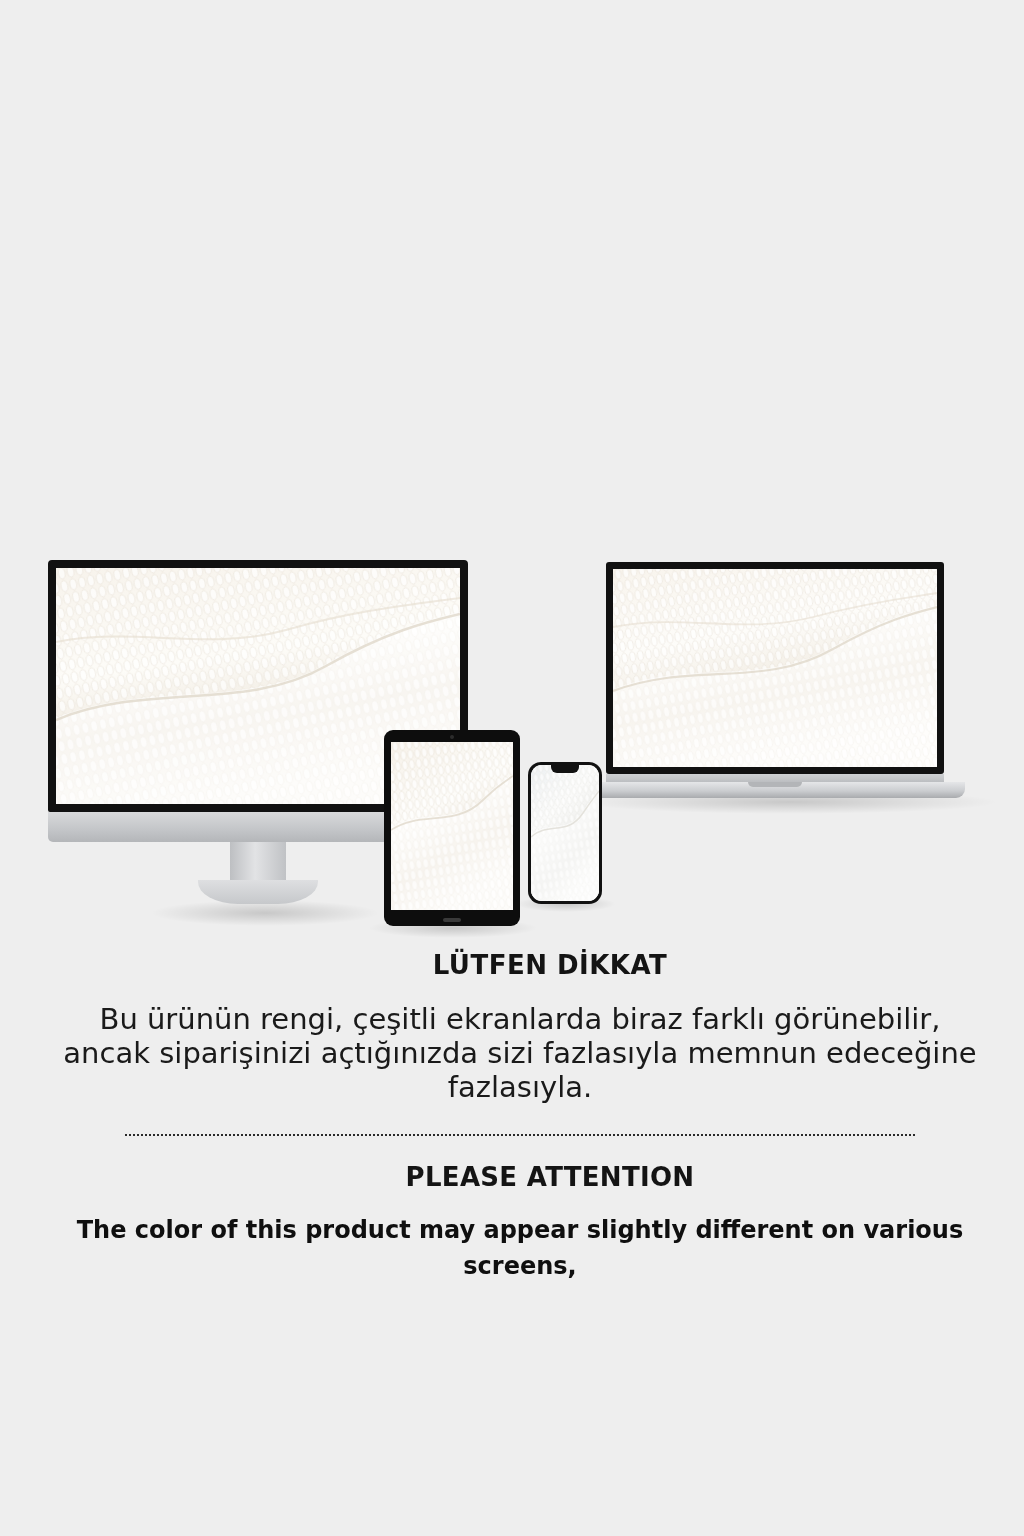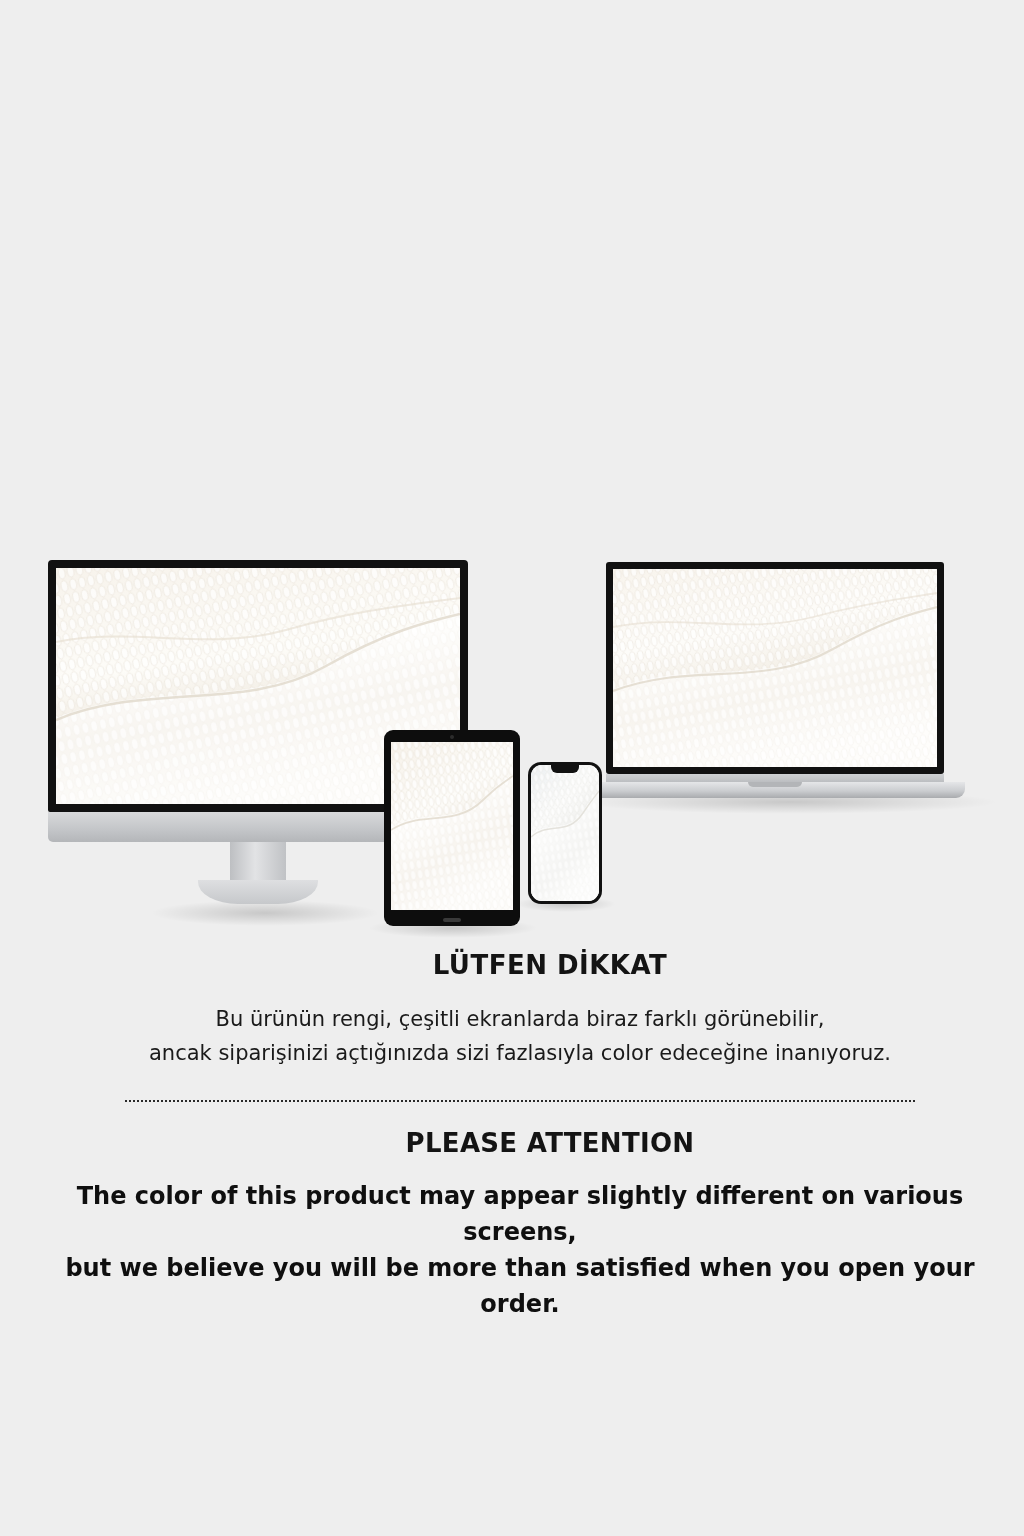--- a/index.html
+++ b/index.html
@@ -208,21 +208,21 @@
     font-family: "DejaVu Sans", sans-serif;
     font-weight: bold;
     font-size: 26px;
     letter-spacing: 0.5px;
     color: #141414;
     margin: 0 0 22px 0;
     padding-left: 60px;
   }
   .body-tr {
     font-family: "DejaVu Sans", sans-serif;
-    font-size: 21px;
+    font-size: 29px;
     line-height: 34px;
     color: #1a1a1a;
     margin: 0 auto;
     width: 960px;
   }
   .divider {
     width: 790px;
     margin: 30px auto 26px auto;
     border: 0;
     border-top: 2px dotted #2a2a2a;
@@ -363,25 +363,24 @@
         </svg>
       </div>
     </div>
 
   </div>
 
   <div class="notice">
     <div class="heading-tr">LÜTFEN DİKKAT</div>
     <div class="body-tr">
       <div>Bu ürünün rengi, çeşitli ekranlarda biraz farklı görünebilir,</div>
-      <div>ancak siparişinizi açtığınızda sizi fazlasıyla color edeceğine inanıyoruz.</div>
+      <div>ancak siparişinizi açtığınızda sizi fazlasıyla memnun edeceğine fazlasıyla.</div>
     </div>
 
     <hr class="divider">
 
     <div class="heading-en">PLEASE ATTENTION</div>
     <div class="body-en">
       <div>The color of this product may appear slightly different on various screens,</div>
-      <div>but we believe you will be more than satisfied when you open your order.</div>
     </div>
   </div>
 
 </div>
 
 </body></html>

